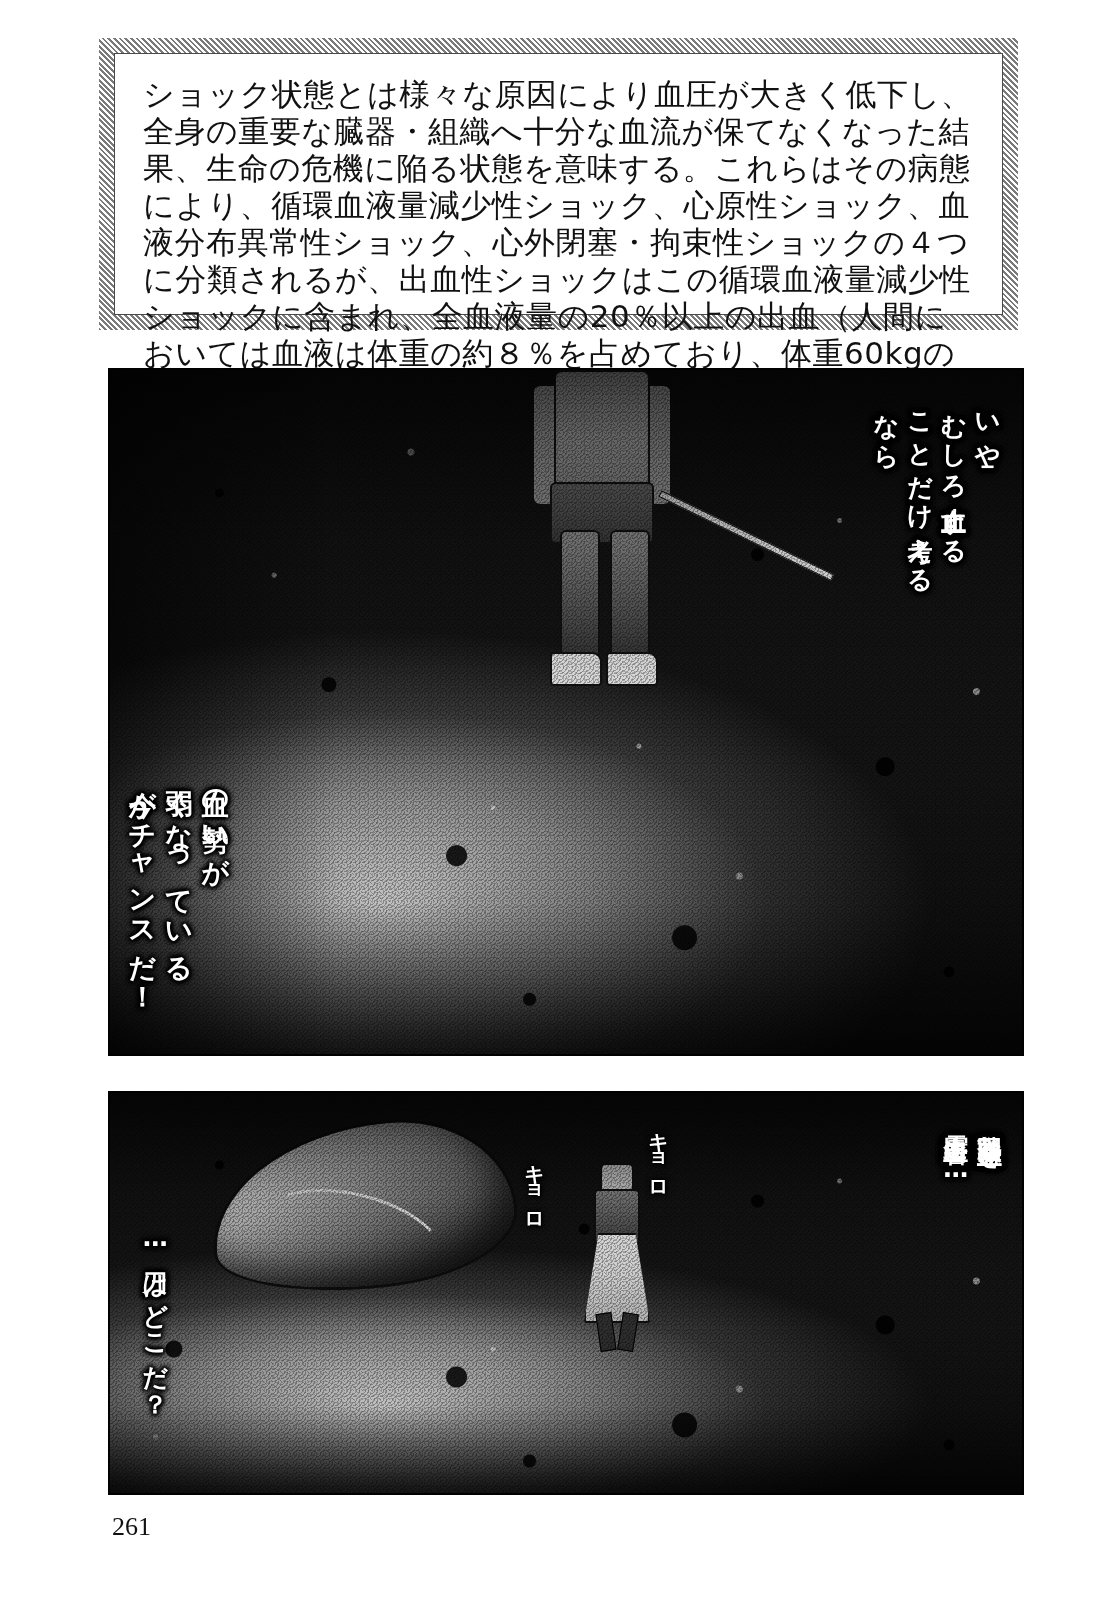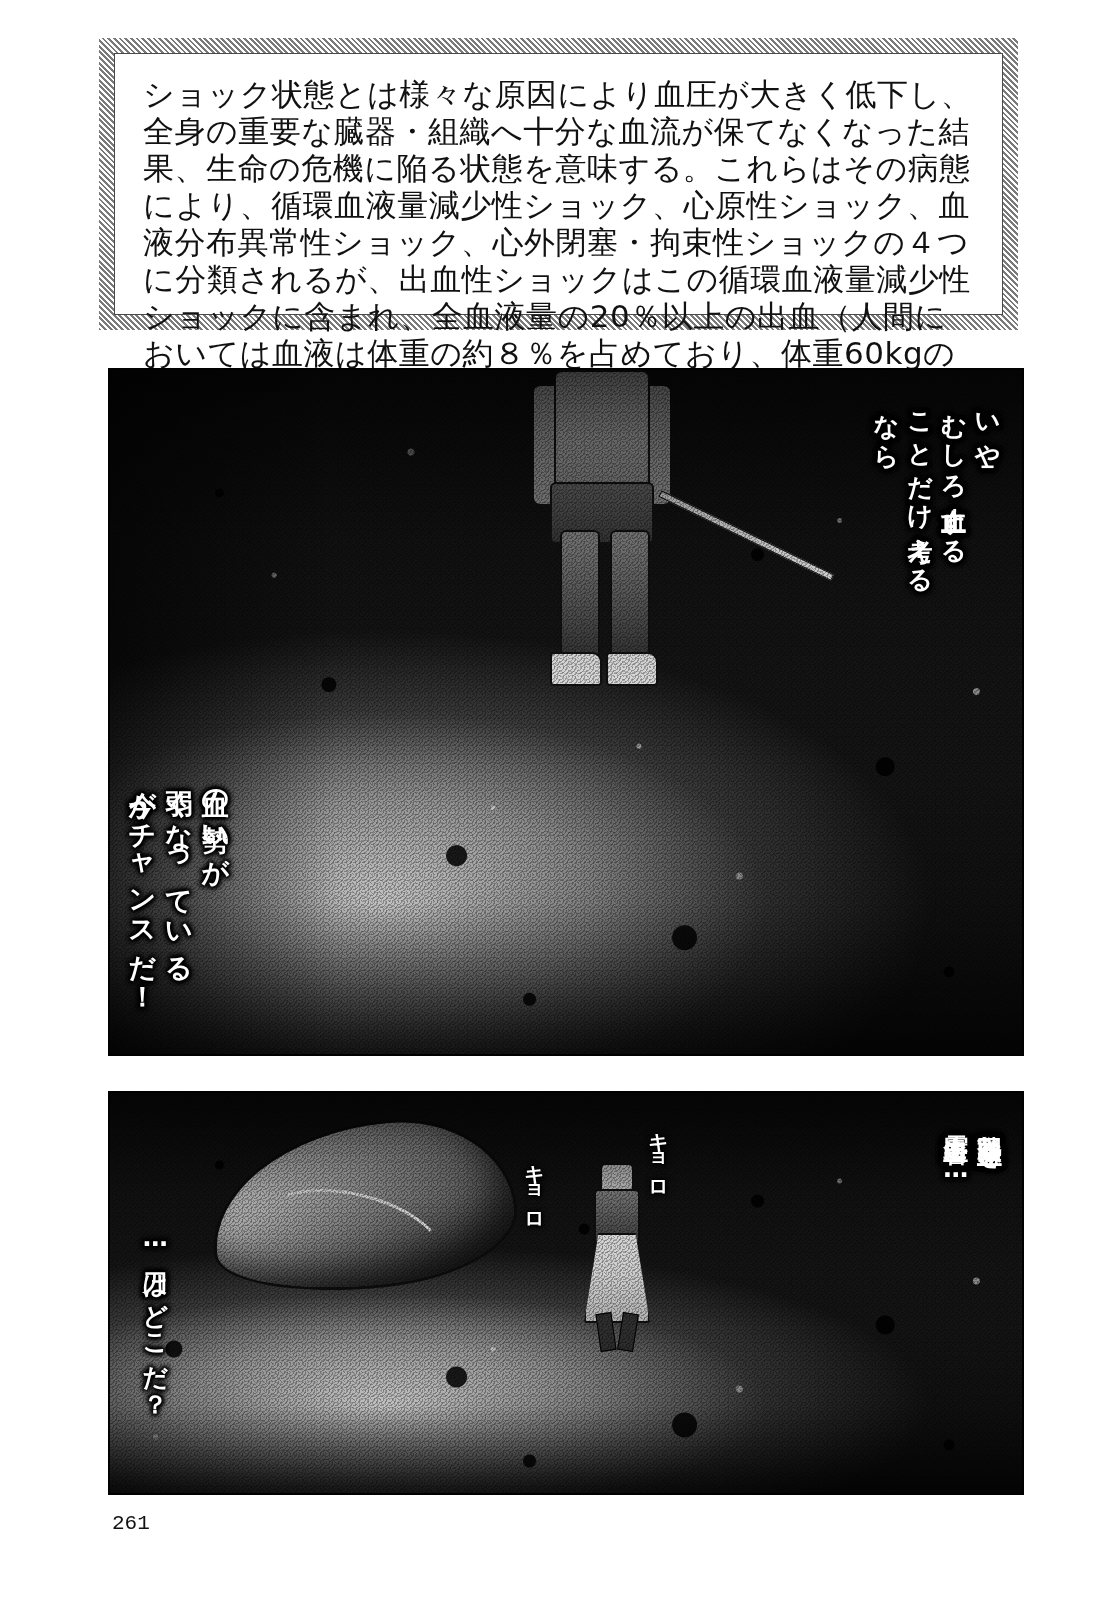--- a/index.html
+++ b/index.html
@@ -243,23 +243,23 @@
     text-shadow: 0 0 4px #000, 0 0 7px #000, 1px 1px 3px #000;
   }
   #sfx1 { left: 412px; top: 58px; }
   #sfx2 { left: 536px; top: 26px; }
 
   
   #page-number {
     position: absolute;
     left: 112px;
     top: 1512px;
-    font-size: 21px;
+    font-size: 26px;
     color: #111111;
-    font-family: Liberation Mono, monospace;
+    font-family: Liberation Serif, serif;
   }
 </style>
 </head>
 <body>
 
 <div id="note-box">
   <div id="note-inner">
     <div id="note-text">ショック状態とは様々な原因により血圧が大きく低下し、全身の重要な臓器・組織へ十分な血流が保てなくなった結果、生命の危機に陥る状態を意味する。これらはその病態により、循環血液量減少性ショック、心原性ショック、血液分布異常性ショック、心外閉塞・拘束性ショックの４つに分類されるが、出血性ショックはこの循環血液量減少性ショックに含まれ、全血液量の20％以上の出血（人間においては血液は体重の約８％を占めており、体重60kgの人の場合おおよそ１Ｌの出血）でショック症状が表れるようになる</div>
   </div>
 </div>

